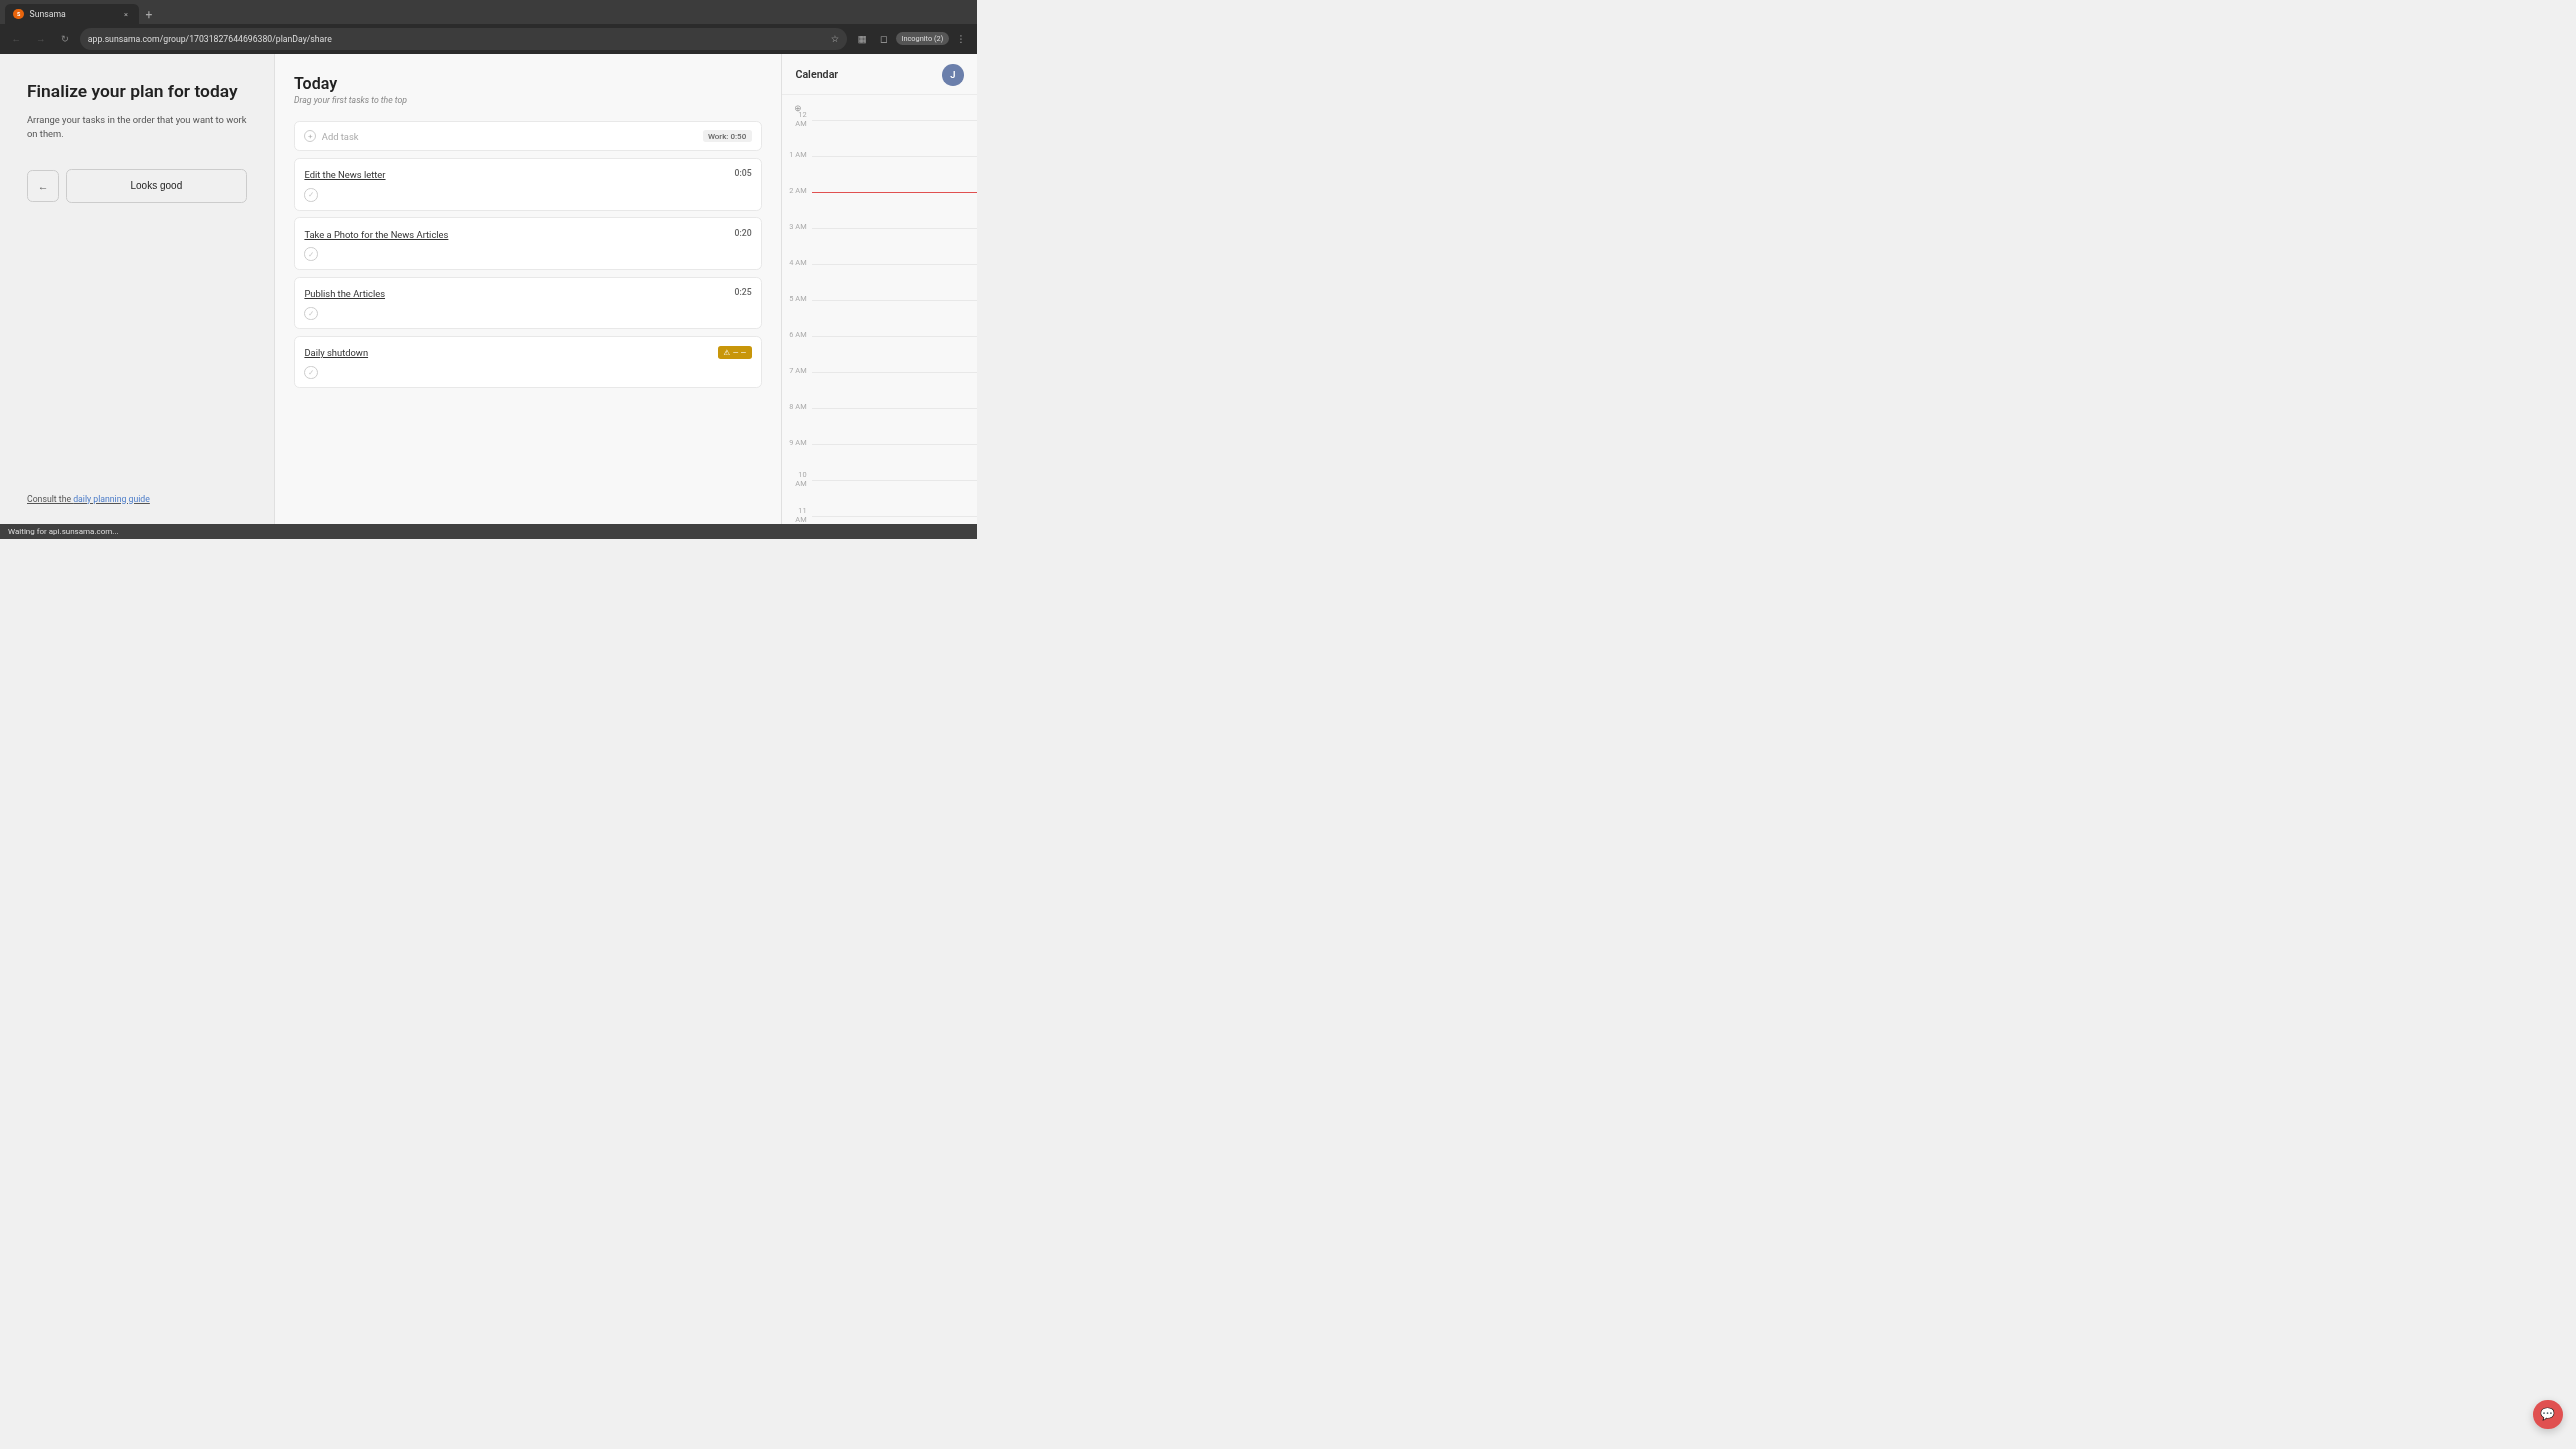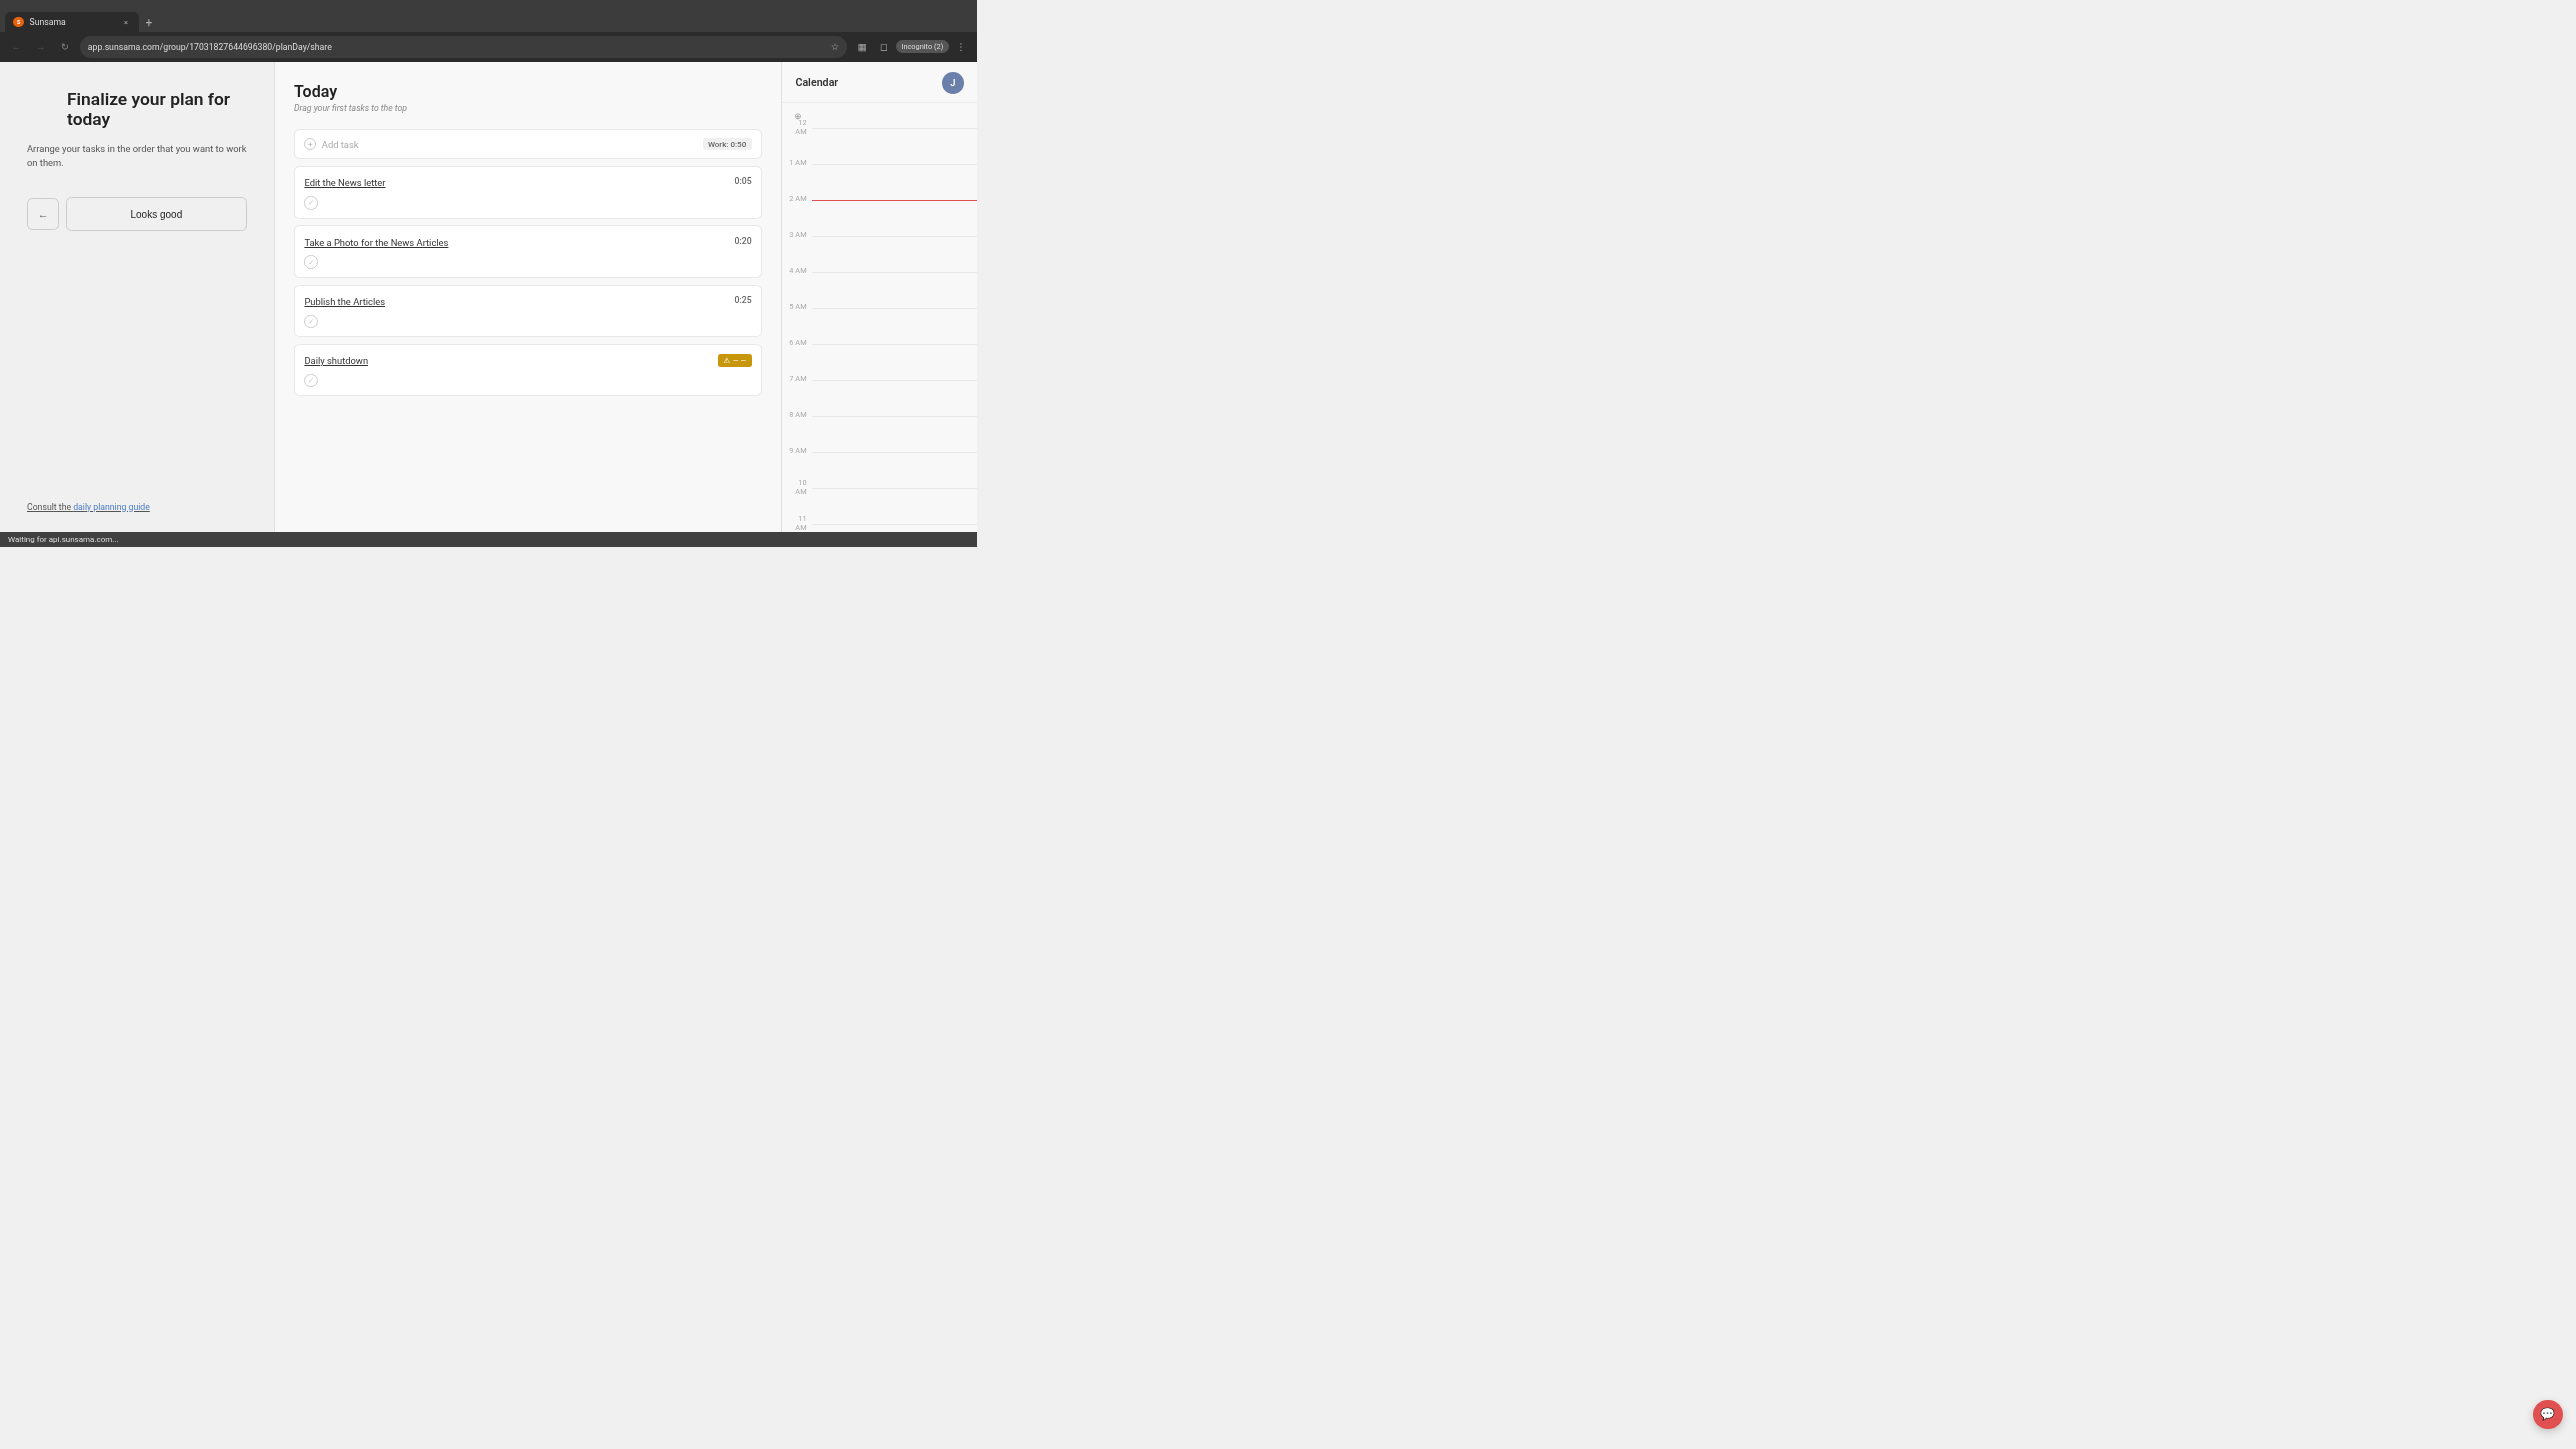--- a/index.html
+++ b/index.html
@@ -7,21 +7,21 @@
       font-family: -apple-system, BlinkMacSystemFont, 'Segoe UI', Roboto, sans-serif;
       background: #f0f0f0;
       width: 977px;
       height: 547px;
       overflow: hidden;
       font-size: 9.4px;
     }
 
     .browser-tab-bar {
       background: #3c3c3c;
-      height: 32px;
+      height: 24px;
       display: flex;
       align-items: flex-end;
       padding: 0 5.4px;
     }
     .browser-tab {
       background: #2b2b2b;
       border-radius: 5.4px 5.4px 0 0;
       padding: 0 8px;
       height: 20px;
       display: flex;
@@ -151,21 +151,20 @@
     }
     .left-content {
       flex: 1;
     }
     .main-title {
       font-size: 17.4px;
       font-weight: 600;
       color: #222;
       margin-bottom: 12px;
       line-height: 1.2;
-      margin-left: 40px;
     }
     .main-subtitle {
       font-size: 9.4px;
       color: #555;
       line-height: 1.5;
       margin-bottom: 27px;
     }
     .action-buttons {
       display: flex;
       gap: 6.7px;

